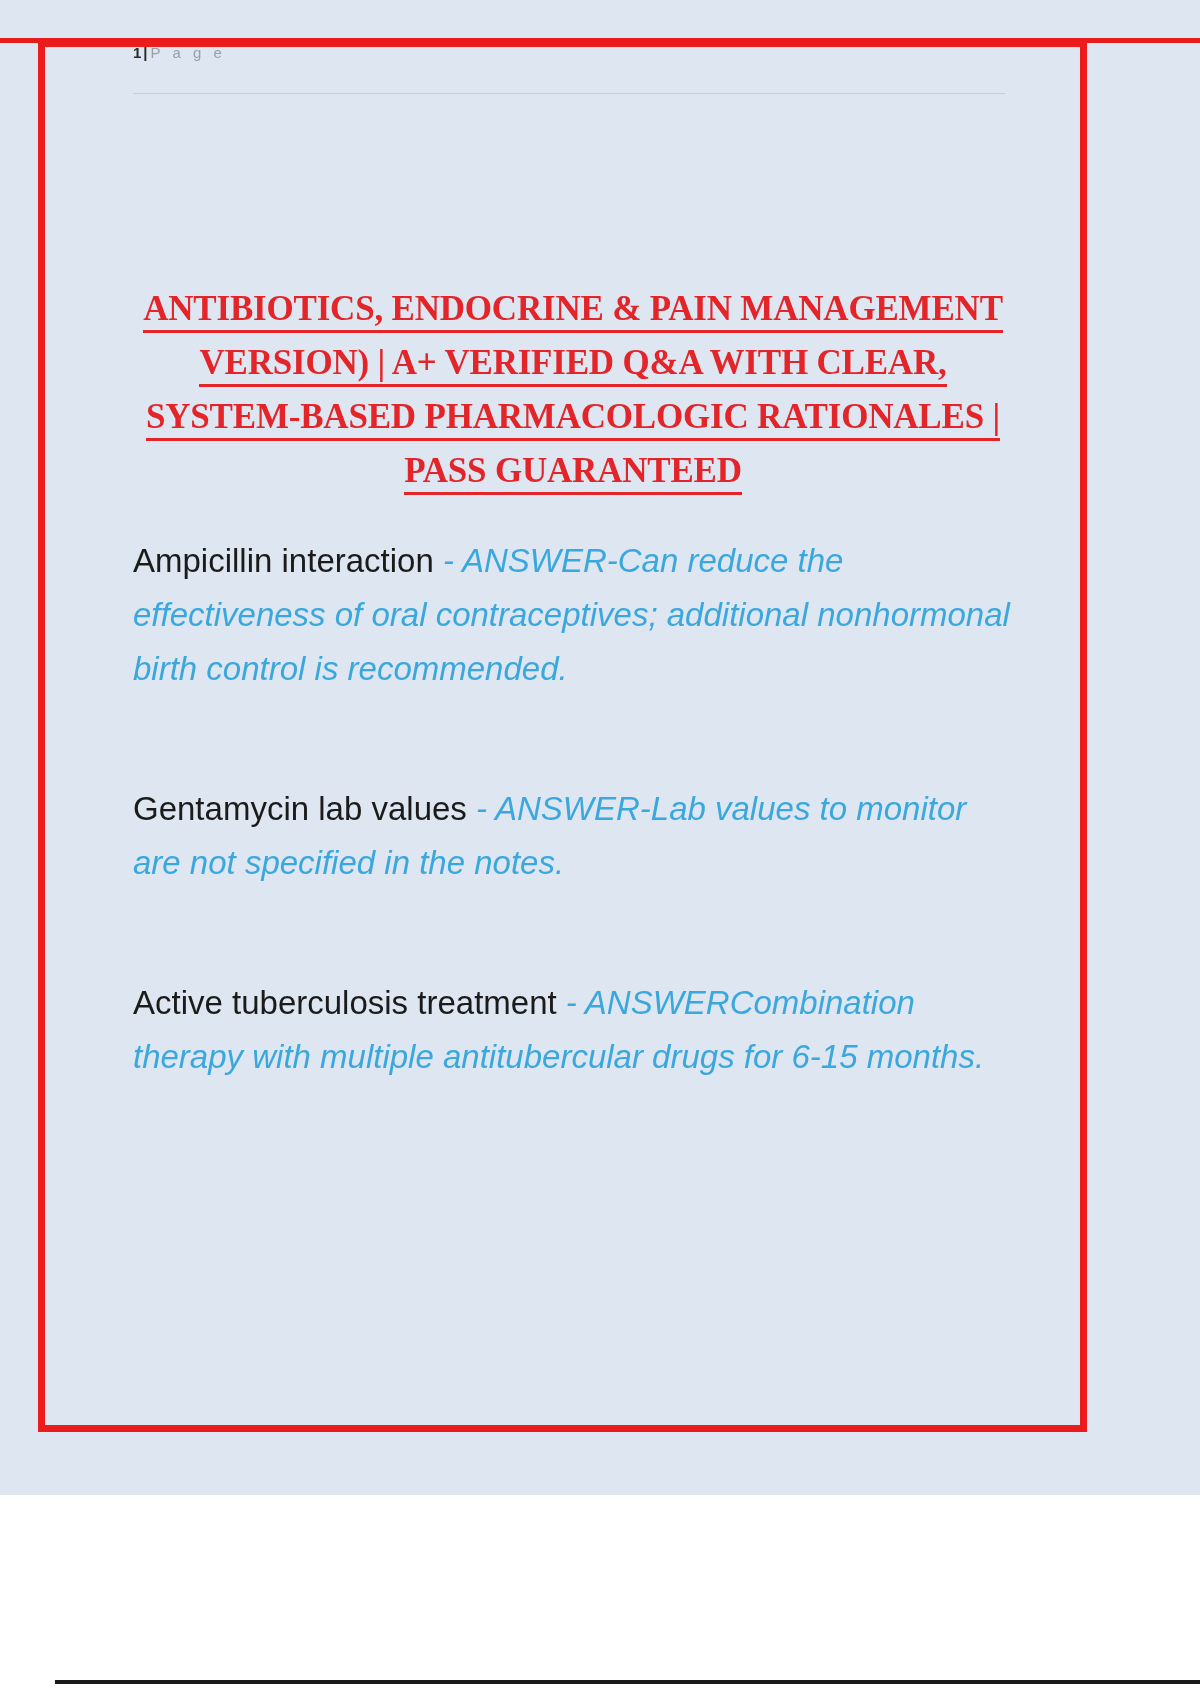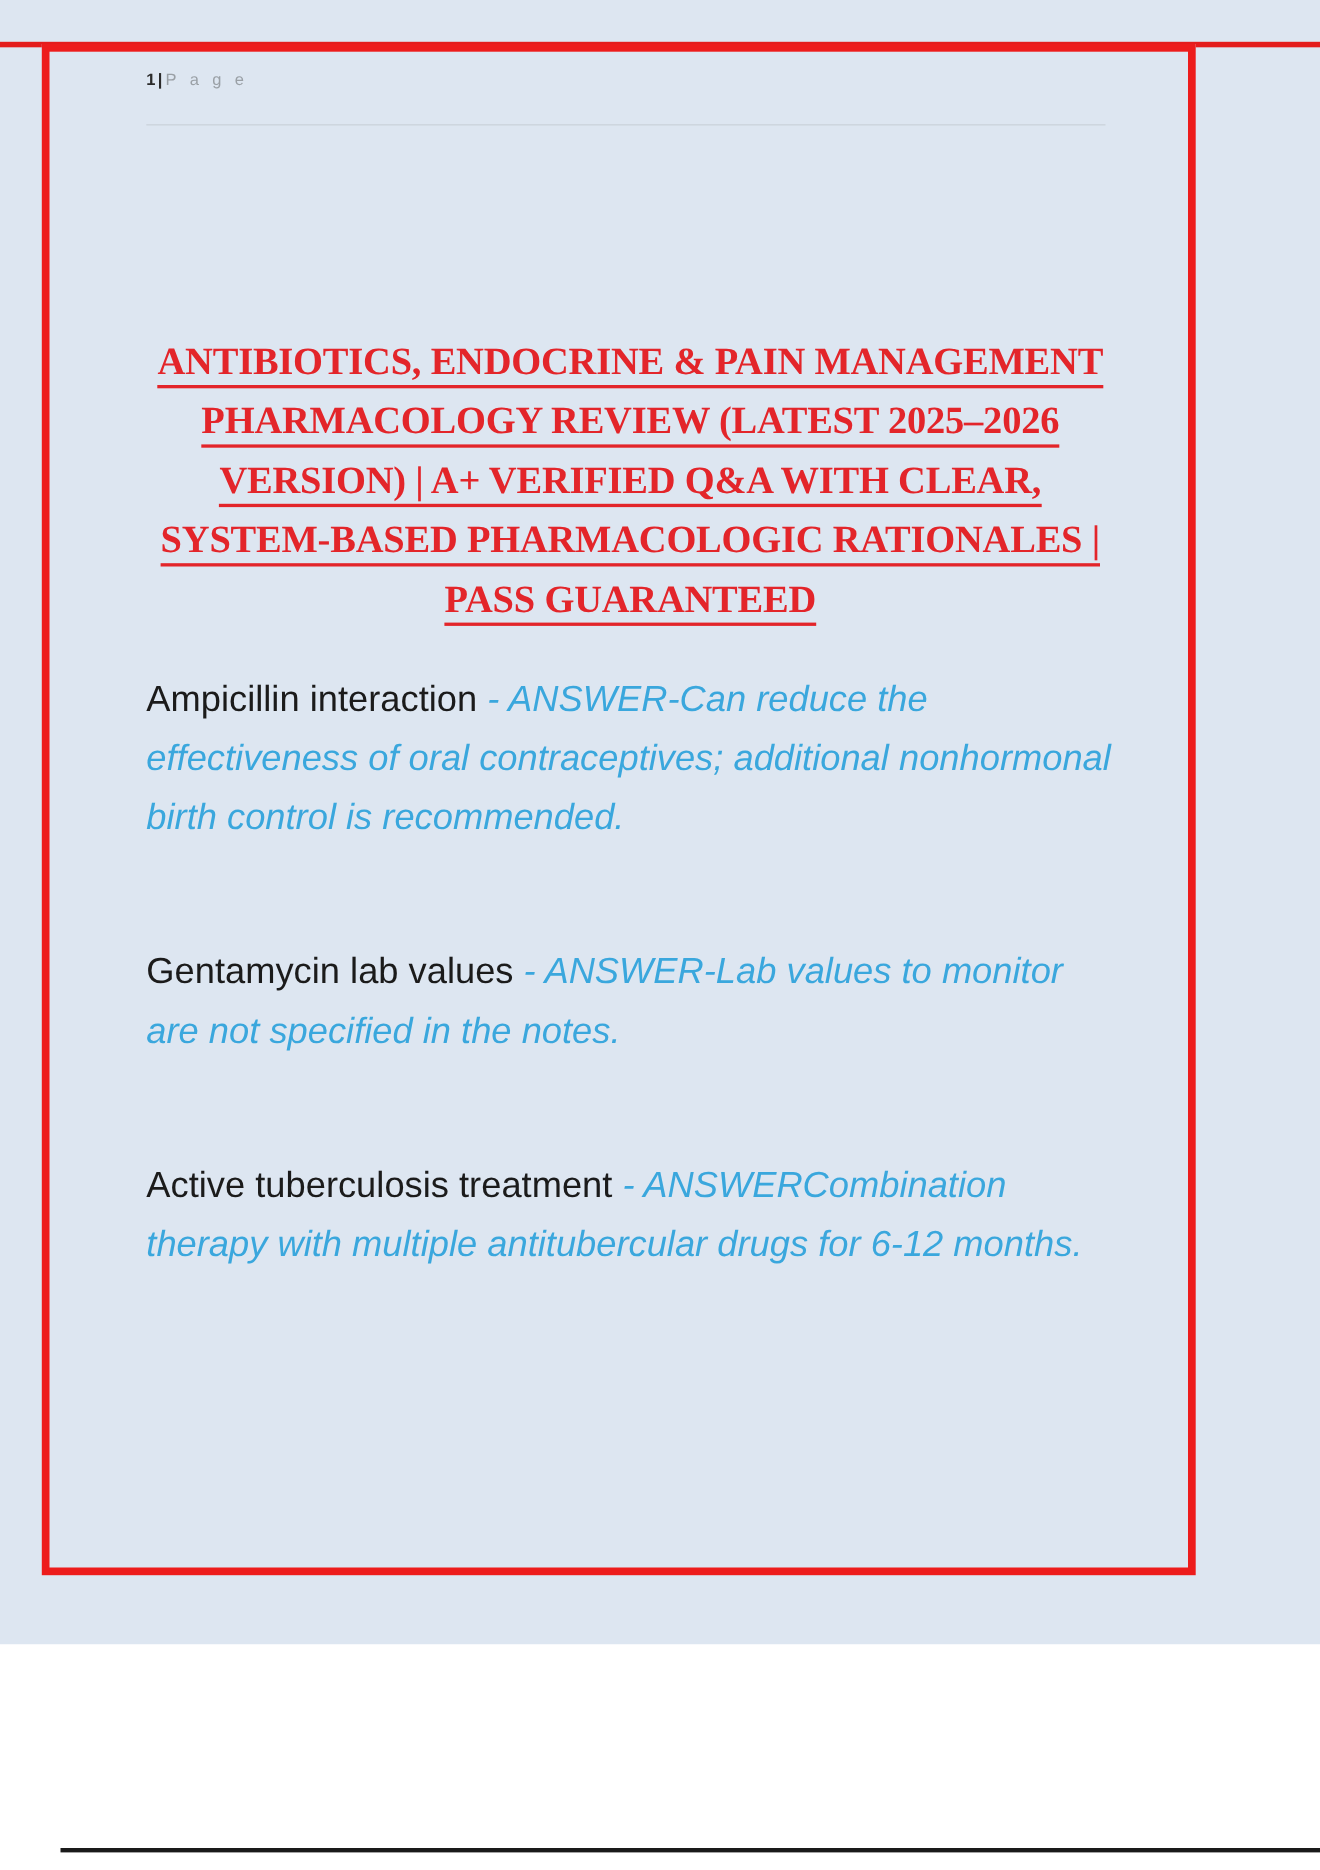--- a/index.html
+++ b/index.html
@@ -44,21 +44,21 @@
     height: 1392px;
     border: 7px solid #ed1c1c;
     box-sizing: border-box;
     background: #dde6f1;
   }
 
   
   .content {
     position: absolute;
     left: 133px;
-    top: 64px;
+    top: 44px;
     width: 880px;
   }
 
   
   .running-header {
     font-size: 15px;
     color: #8a8f96;
     letter-spacing: 0px;
     padding-bottom: 6px;
     white-space: nowrap;
@@ -158,38 +158,37 @@
 
   <div class="content">
 
     <div class="running-header">
       <span class="pg-num">1</span><span class="pg-sep">|</span><span class="pg-word">P a g e</span>
     </div>
     <div class="header-rule"></div>
 
     <div class="doc-title">
       <span class="tline"><span>ANTIBIOTICS, ENDOCRINE &amp; PAIN MANAGEMENT</span></span>
-      <span class="tline"><span>PHARMACOLOGY REVIEW (LATEST 2025–2026</span></span>
       <span class="tline"><span>VERSION) | A+ VERIFIED Q&amp;A WITH CLEAR,</span></span>
       <span class="tline"><span>SYSTEM-BASED PHARMACOLOGIC RATIONALES |</span></span>
       <span class="tline"><span>PASS GUARANTEED</span></span>
     </div>
 
     <div class="qa-list">
 
       <div class="qa-block">
         <span class="q-text">Ampicillin interaction </span><span class="a-text">- ANSWER-Can reduce the effectiveness of oral contraceptives; additional nonhormonal birth control is recommended.</span>
       </div>
 
       <div class="qa-block">
         <span class="q-text">Gentamycin lab values </span><span class="a-text">- ANSWER-Lab values to monitor are not specified in the notes.</span>
       </div>
 
       <div class="qa-block">
-        <span class="q-text">Active tuberculosis treatment </span><span class="a-text">- ANSWERCombination therapy with multiple antitubercular drugs for 6-12 months.</span>
+        <span class="q-text">Active tuberculosis treatment </span><span class="a-text">- ANSWERCombination therapy with multiple antitubercular drugs for 6-15 months.</span>
       </div>
 
     </div>
 
   </div>
 </div>
 
 <div class="bottom-area"></div>
 <div class="bottom-rule"></div>
 

